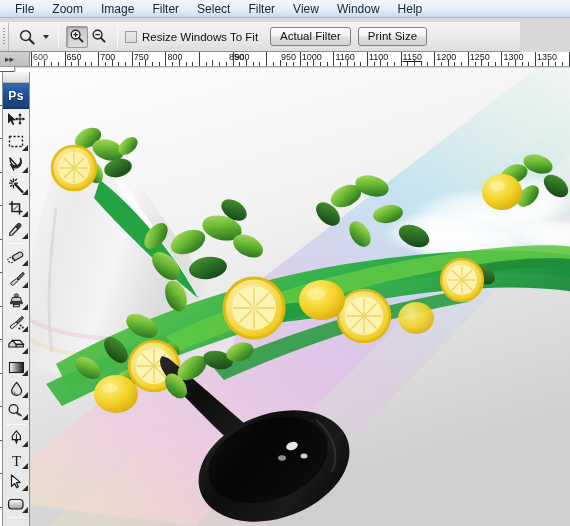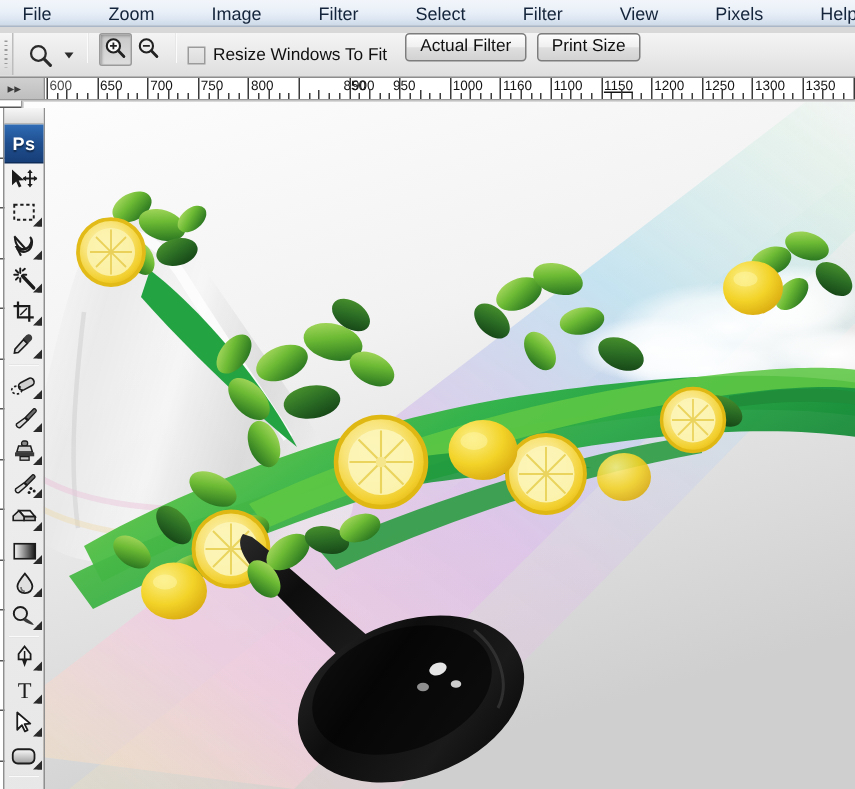--- a/index.html
+++ b/index.html
@@ -10,33 +10,33 @@
     background: #d8d8d8;
     position: relative;
     -webkit-font-smoothing: antialiased;
   }
 
   
   #menubar {
     position:absolute; left:0; top:0; width:570px; height:18px;
     background: linear-gradient(to bottom,#f2f6fb 0%,#eaf0f8 45%,#dce6f2 75%,#cdd9e8 100%);
     border-bottom:1px solid #a9b7c9;
-    display:flex; padding-left:6px;gap:20px;
+    display:flex; padding-left:6px;
   }
   .menu-item {
     font-size:12px; color:#14243a; padding:2px 9px; line-height:14px;
     white-space:nowrap; cursor:default; border-radius:2px;
   }
 
   
   #optionsbar {
-    position:absolute; left:0; top:22px; width:570px; height:30px;
+    position:absolute; left:0; top:22px; width:520px; height:30px;
     background: linear-gradient(to bottom,#f4f4f4 0%,#eaeaea 50%,#dedede 100%);
     border-bottom:1px solid #8d8d8d;
-    display:flex; 
+    display:flex; align-items:center;
   }
   .grip {
     width:9px; height:28px; margin-right:3px;
     background:
       linear-gradient(to bottom,#f6f6f6,#d9d9d9);
     border-right:1px solid #bdbdbd;
     position:relative;
   }
   .grip::after{
     content:""; position:absolute; left:3px; top:5px; width:2px; height:18px;
@@ -151,21 +151,21 @@
 <body>
 
 <div id="menubar">
   <div class="menu-item">File</div>
   <div class="menu-item">Zoom</div>
   <div class="menu-item">Image</div>
   <div class="menu-item">Filter</div>
   <div class="menu-item">Select</div>
   <div class="menu-item">Filter</div>
   <div class="menu-item">View</div>
-  <div class="menu-item">Pixels</div>
+  <div class="menu-item">Window</div>
   <div class="menu-item">Help</div>
 </div>
 
 <div id="optionsbar">
 
   <div class="grip"></div>
 
   <div class="tool-current">
     <span>
       <svg width="18" height="18" viewBox="0 0 18 18">
@@ -253,21 +253,21 @@
         <div class="rtick" style="left: 212.44px; height: 6px;"></div>
         <div class="rtick" style="left: 219.16px; height: 4px;"></div>
         <div class="rtick" style="left: 225.88px; height: 4px;"></div>
         <div class="rtick" style="left: 232.6px; height: 15px;"></div>
         <div class="rlabel" style="left: 232.6px;">900</div>
         <div class="rtick" style="left: 239.32px; height: 4px;"></div>
         <div class="rtick" style="left: 246.04px; height: 6px;"></div>
         <div class="rtick" style="left: 252.76px; height: 4px;"></div>
         <div class="rtick" style="left: 259.48px; height: 4px;"></div>
         <div class="rtick" style="left: 266.2px; height: 15px;"></div>
-        <div class="rlabel" style="left: 260px;">950</div>
+        <div class="rlabel" style="left: 279px;">950</div>
         <div class="rtick" style="left: 272.92px; height: 4px;"></div>
         <div class="rtick" style="left: 279.64px; height: 6px;"></div>
         <div class="rtick" style="left: 286.36px; height: 4px;"></div>
         <div class="rtick" style="left: 293.08px; height: 4px;"></div>
         <div class="rtick" style="left: 299.8px; height: 15px;"></div>
         <div class="rlabel" style="left: 299.8px;">1000</div>
         <div class="rtick" style="left: 306.52px; height: 4px;"></div>
         <div class="rtick" style="left: 313.24px; height: 6px;"></div>
         <div class="rtick" style="left: 319.96px; height: 4px;"></div>
         <div class="rtick" style="left: 326.68px; height: 4px;"></div>

